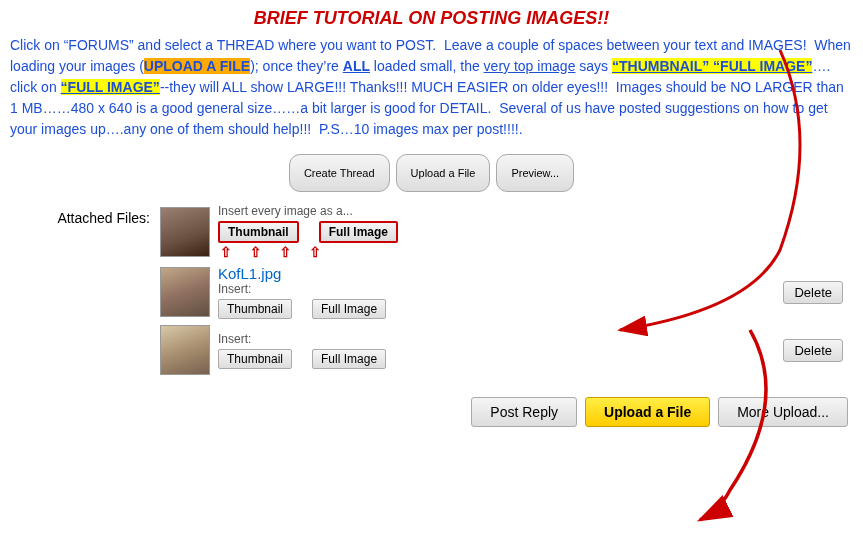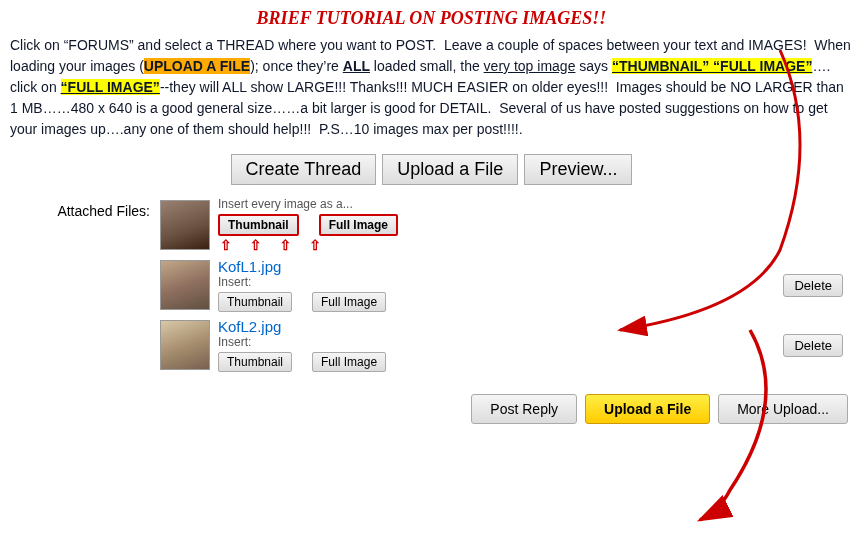--- a/index.html
+++ b/index.html
@@ -10,35 +10,34 @@
       width: 863px;
       min-height: 552px;
       overflow: hidden;
       position: relative;
     }
 
     
     .title-bar {
       text-align: center;
       padding: 8px 10px 6px;
-      font-family: Liberation Serif, serif;
     }
     .title-text {
       font-size: 18px;
       font-weight: bold;
       color: #cc0000;
       font-style: italic;
     }
 
     
     .main-text {
       padding: 0 10px 8px 10px;
       line-height: 1.5;
       font-size: 14px;
-      color: #0f172a;
+      color: #1d4ed8;
     }
     .highlight-yellow {
       background-color: yellow;
       font-weight: bold;
       text-decoration: underline;
     }
     .highlight-orange {
       background-color: #ffaa00;
       font-weight: bold;
     }
@@ -51,23 +50,23 @@
     .toolbar-row {
       display: flex;
       align-items: center;
       justify-content: center;
       gap: 6px;
       padding: 6px 0 8px 0;
     }
     .toolbar-btn {
       background: linear-gradient(to bottom, #f5f5f5, #ddd);
       border: 1px solid #aaa;
-      border-radius: 0;
-      padding: 4px 14px;
-      font-size: 18px;
+      border-radius: 11px;
+      padding: 12px 14px;
+      font-size: 11px;
       cursor: pointer;
       color: #000;
     }
 
     
     .attached-section {
       display: flex;
       align-items: flex-start;
       padding: 4px 10px 4px 30px;
     }
@@ -272,21 +271,20 @@
         </div>
       </div>
       <button class="delete-btn">Delete</button>
     </div>
 
     <div class="file-row">
       <div class="file-thumb thumb-3">
         <div style="width:100%;height:100%;background:linear-gradient(160deg,#d8c8a8 0%,#a89070 50%,#786050 100%);"></div>
       </div>
       <div class="file-info">
-        <a class="file-name" href="#">KofL2.jpg</a>
         <span class="file-insert-label">Insert:</span>
         <div class="insert-buttons">
           <button class="insert-btn">Thumbnail</button>
           <button class="insert-btn">Full Image</button>
         </div>
       </div>
       <button class="delete-btn">Delete</button>
     </div>
 
   </div>

